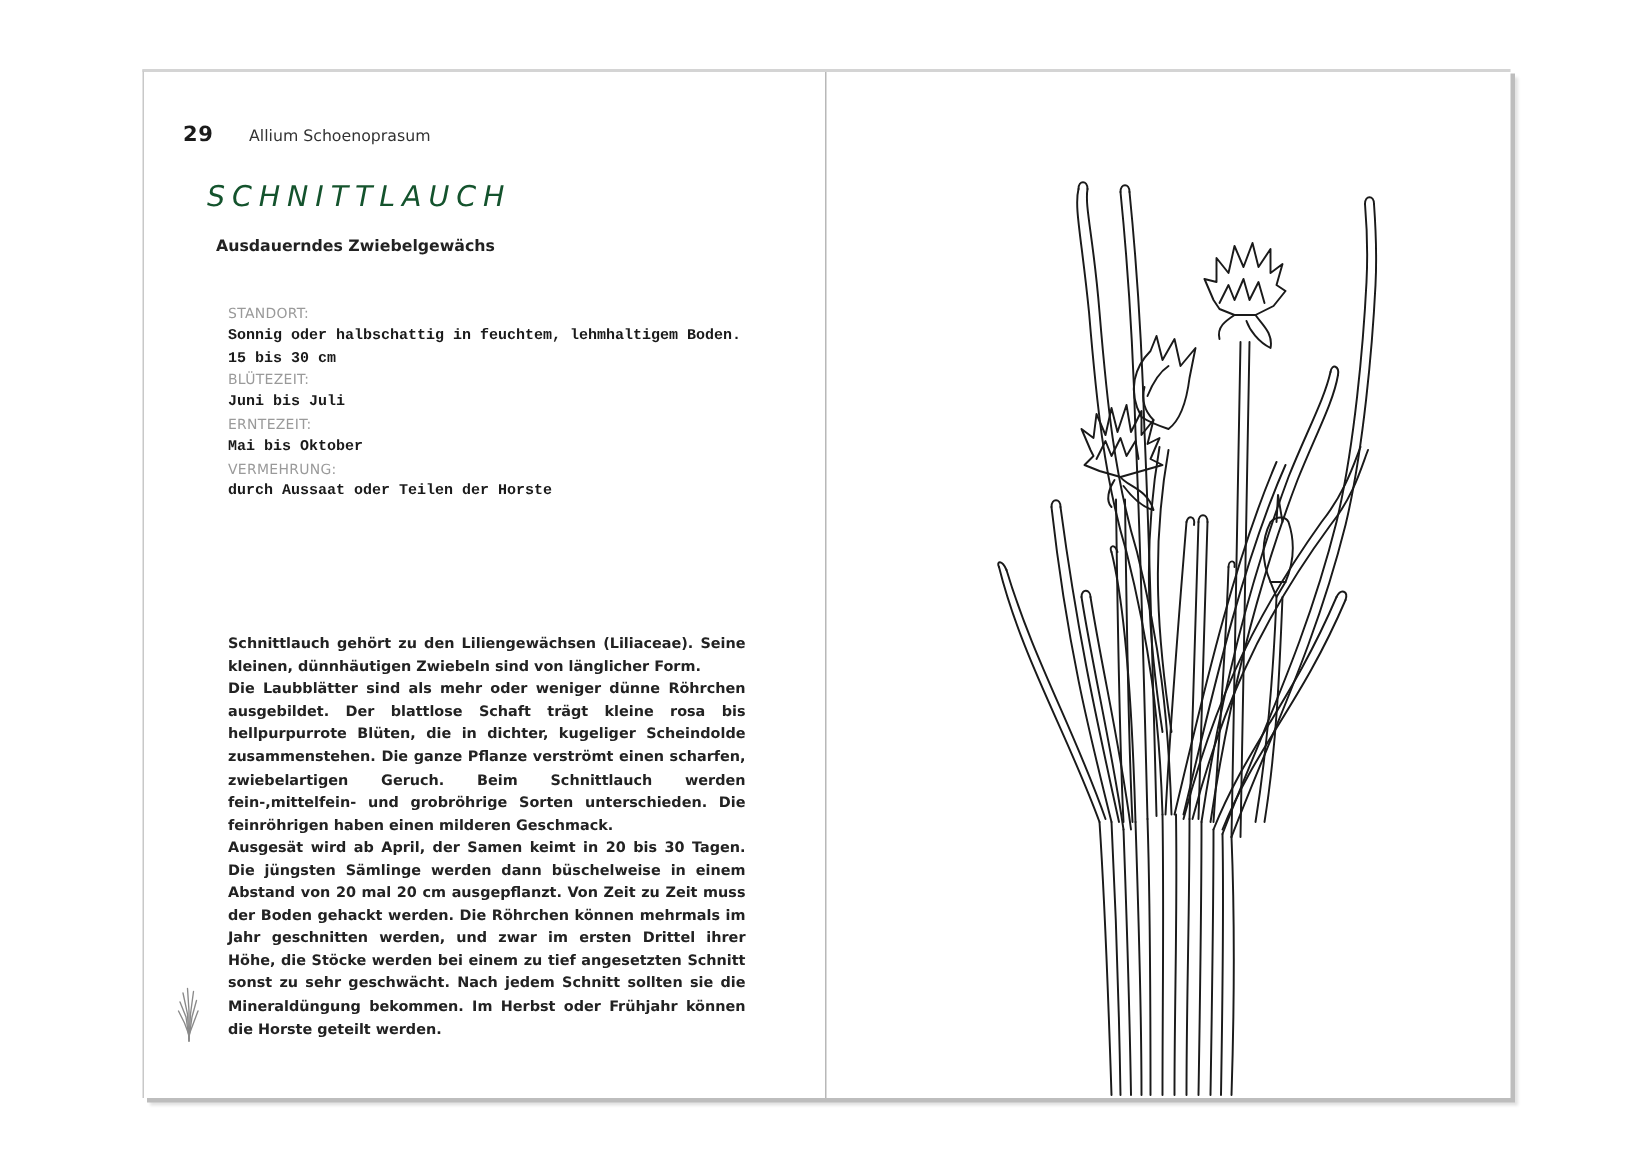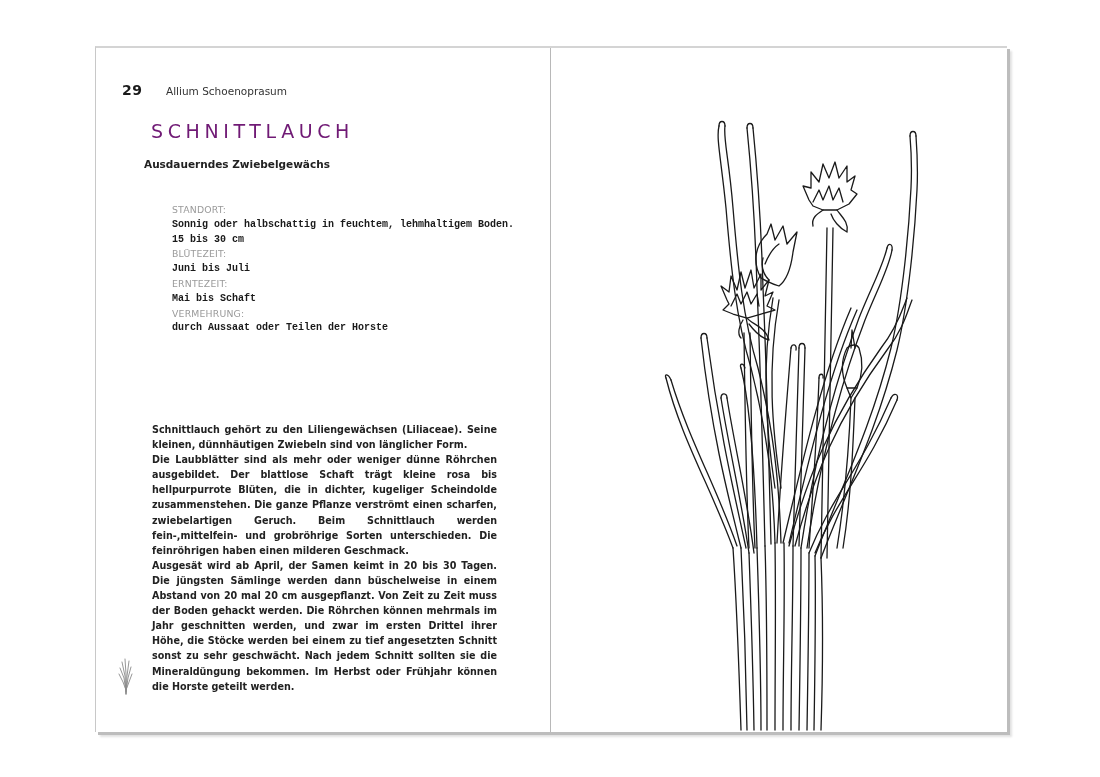--- a/index.html
+++ b/index.html
@@ -29,32 +29,32 @@
   }
   .folio {
     position: absolute; left: 26px; top: 34px;
     font-size: 14px; font-weight: bold; letter-spacing: 0.5px;
   }
   .running-head {
     position: absolute; left: 54px; top: 37px;
     font-size: 10.5px; color: #333; margin-left: 16px;
   }
   .title {
-    position: absolute; left: 55px; top: 72px;
+    position: absolute; left: 42px; top: 72px;
     font-size: 19px; letter-spacing: 4.6px; font-weight: normal;
-    color: #701a75;
+    color: #14532d;
+    font-style: italic;
   }
   .subtitle {
     position: absolute; left: 48px; top: 110px;
     font-size: 10.5px; font-weight: bold; color: #222;
   }
   .facts {
     position: absolute; left: 56px; top: 155px;
     width: 360px;
-    margin-left: 20px;
   }
   .fact-label {
     font-size: 9.3px; color: #9a9a9a; line-height: 14.8px; letter-spacing: 0.2px;
   }
   .fact-value {
     font-size: 10px; font-weight: bold; color: #1a1a1a; line-height: 14.8px; font-family: Liberation Mono, monospace;
   }
   .body-text {
     position: absolute; left: 56px; top: 374px;
     width: 345px;
@@ -82,21 +82,21 @@
     <h1 class="title" style="margin:0">SCHNITTLAUCH</h1>
     <div class="subtitle">Ausdauerndes Zwiebelgewächs</div>
 
     <div class="facts">
       <div class="fact-label">STANDORT:</div>
       <div class="fact-value">Sonnig oder halbschattig in feuchtem, lehmhaltigem Boden.</div>
       <div class="fact-value">15 bis 30 cm</div>
       <div class="fact-label">BLÜTEZEIT:</div>
       <div class="fact-value">Juni bis Juli</div>
       <div class="fact-label">ERNTEZEIT:</div>
-      <div class="fact-value">Mai bis Schaft</div>
+      <div class="fact-value">Mai bis Oktober</div>
       <div class="fact-label">VERMEHRUNG:</div>
       <div class="fact-value">durch Aussaat oder Teilen der Horste</div>
     </div>
 
     <div class="body-text">
       <p>Schnittlauch gehört zu den Liliengewächsen (Liliaceae). Seine kleinen, dünnhäutigen Zwiebeln sind von länglicher Form.</p>
       <p>Die Laubblätter sind als mehr oder weniger dünne Röhrchen ausgebildet. Der blattlose Schaft trägt kleine rosa bis hellpurpurrote Blüten, die in dichter, kugeliger Scheindolde zusammenstehen. Die ganze Pflanze verströmt einen scharfen, zwiebelartigen Geruch. Beim Schnittlauch werden fein-,mittelfein- und grobröhrige Sorten unterschieden. Die feinröhrigen haben einen milderen Geschmack.</p>
       <p>Ausgesät wird ab April, der Samen keimt in 20 bis 30 Tagen. Die jüngsten Sämlinge werden dann büschelweise in einem Abstand von 20 mal 20 cm ausgepflanzt. Von Zeit zu Zeit muss der Boden gehackt werden. Die Röhrchen können mehrmals im Jahr geschnitten werden, und zwar im ersten Drittel ihrer Höhe, die Stöcke werden bei einem zu tief angesetzten Schnitt sonst zu sehr geschwächt. Nach jedem Schnitt sollten sie die Mineraldüngung bekommen. Im Herbst oder Frühjahr können die Horste geteilt werden.</p>
     </div>
 

